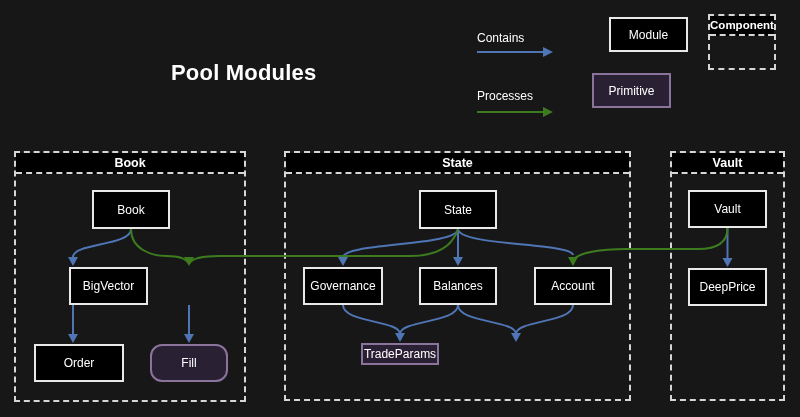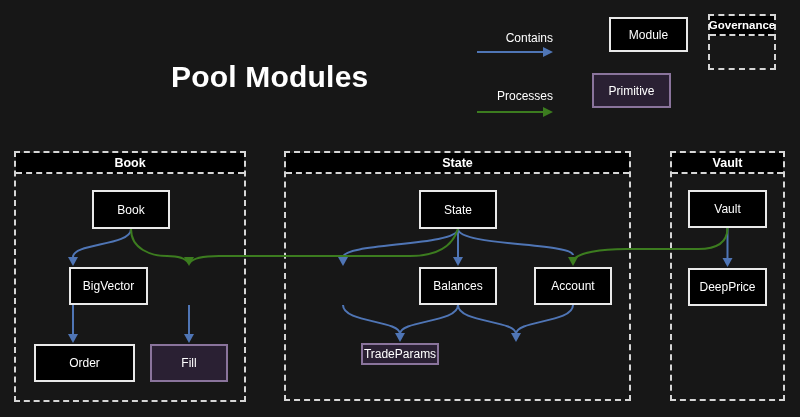--- a/index.html
+++ b/index.html
@@ -3,25 +3,25 @@
 <meta charset="utf-8">
 <style>
   html,body{margin:0;padding:0;background:#000;}
   .canvas{
     position:relative;width:800px;height:417px;overflow:hidden;
     background:var(--canvas-bg,#171717);
     font-family:"Liberation Sans","DejaVu Sans",sans-serif;
     color:var(--text,#ffffff);
   }
   .page-title{
-    position:absolute;font-weight:bold;font-size:30px;letter-spacing:.2px;
+    position:absolute;font-weight:bold;font-size:22px;letter-spacing:.2px;
     white-space:nowrap;z-index:4;
   }
   .legend-text{
-    position:absolute;font-size:12px;text-align:right;z-index:4;white-space:nowrap;
+    position:absolute;font-size:12px;text-align:left;z-index:4;white-space:nowrap;
   }
   .node{
     position:absolute;display:flex;align-items:center;justify-content:center;
     font-size:12px;box-sizing:border-box;z-index:3;white-space:nowrap;
   }
   .module{
     background:var(--module-bg,#000);
     border:2px solid var(--module-border,#e9e9e9);
   }
   .primitive{
@@ -53,21 +53,21 @@
 <div class="canvas">
 
   <div class="page-title" style="left:171px;top:60px;">Pool Modules</div>
 
   <div class="legend-text" style="left:477px;top:31px;width:76px;">Contains</div>
   <div class="legend-text" style="left:477px;top:89px;width:76px;">Processes</div>
 
   <div class="node module" style="left:592px;top:17px;width:79px;height:35px;margin-left:17px;">Module</div>
   <div class="node primitive" style="left:592px;top:73px;width:79px;height:35px;text-align:right;">Primitive</div>
   <div class="container component" style="left:708px;top:14px;width:68px;height:56px;">
-    <div class="container-title">Governance</div>
+    <div class="container-title">Component</div>
   </div>
 
   <div class="container" style="left:14px;top:151px;width:232px;height:251px;">
     <div class="container-title">Book</div>
   </div>
   <div class="container" style="left:284px;top:151px;width:347px;height:250px;">
     <div class="container-title">State</div>
   </div>
   <div class="container" style="left:670px;top:151px;width:115px;height:250px;">
     <div class="container-title">Vault</div>
@@ -111,24 +111,25 @@
     <path d="M131,229 C131,249 151,256 167,256 C179,256 186,259 188.5,263" stroke="#3c7c1f"></path>
     <path d="M458,229 C451,251 431,256 410,256 L219,256 C204,256 192.5,258.5 189.5,263" stroke="#3c7c1f"></path>
     <polygon points="189,266 184,257 194,257" fill="#3c7c1f"></polygon>
 
     <path d="M727.5,228 C727.5,244 714,249 698,249 L626,249 C601,249 578,252.5 573.5,260" stroke="#3c7c1f"></path>
     <polygon points="573,266 568,257 578,257" fill="#3c7c1f"></polygon>
   </svg>
 
   <div class="node module" style="left:92px;top:190px;width:78px;height:39px;">Book</div>
   <div class="node module" style="left:33px;top:267px;width:79px;height:38px;margin-left:36px;">BigVector</div>
-  <div class="node module" style="left:34px;top:344px;width:101px;height:38px;">Order</div>
-  <div class="node primitive" style="left:150px;top:344px;width:78px;height:38px;">Fill</div>
+  <div class="node module" style="left:34px;top:344px;width:90px;height:38px;">Order</div>
+  <div class="node primitive" style="left:150px;top:344px;width:78px;height:38px;border-radius:12px;">Fill</div>
 
   <div class="node module" style="left:419px;top:190px;width:78px;height:39px;">State</div>
+  <div class="node module" style="left:303px;top:267px;width:80px;height:38px;">Governance</div>
   <div class="node module" style="left:419px;top:267px;width:78px;height:38px;">Balances</div>
   <div class="node module" style="left:534px;top:267px;width:78px;height:38px;">Account</div>
   <div class="node primitive" style="left:361px;top:343px;width:78px;height:22px;">TradeParams</div>
 
   <div class="node module" style="left:688px;top:190px;width:79px;height:38px;">Vault</div>
   <div class="node module" style="left:688px;top:268px;width:79px;height:38px;">DeepPrice</div>
 
 </div>
 
 </body></html>

